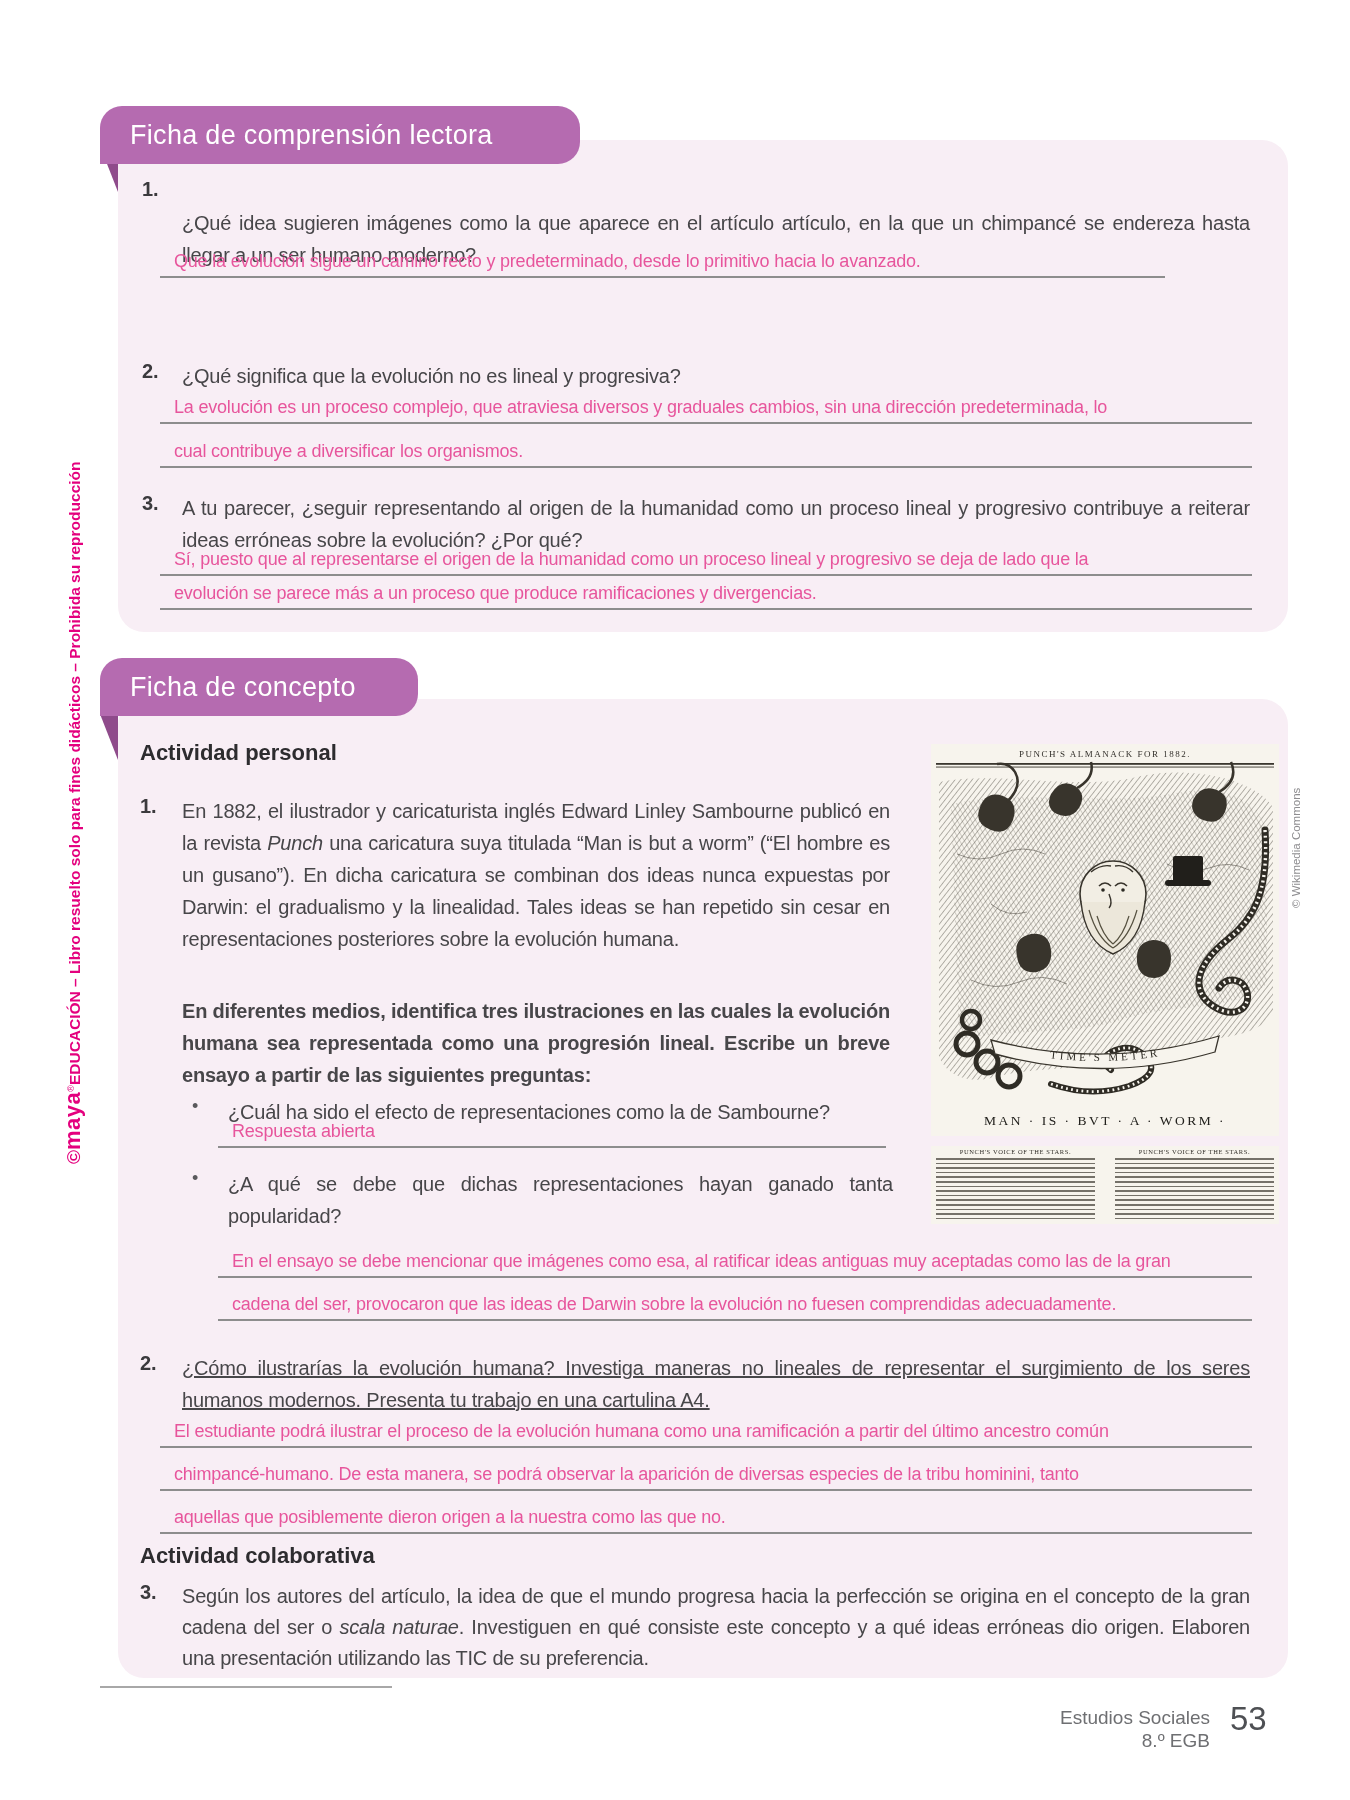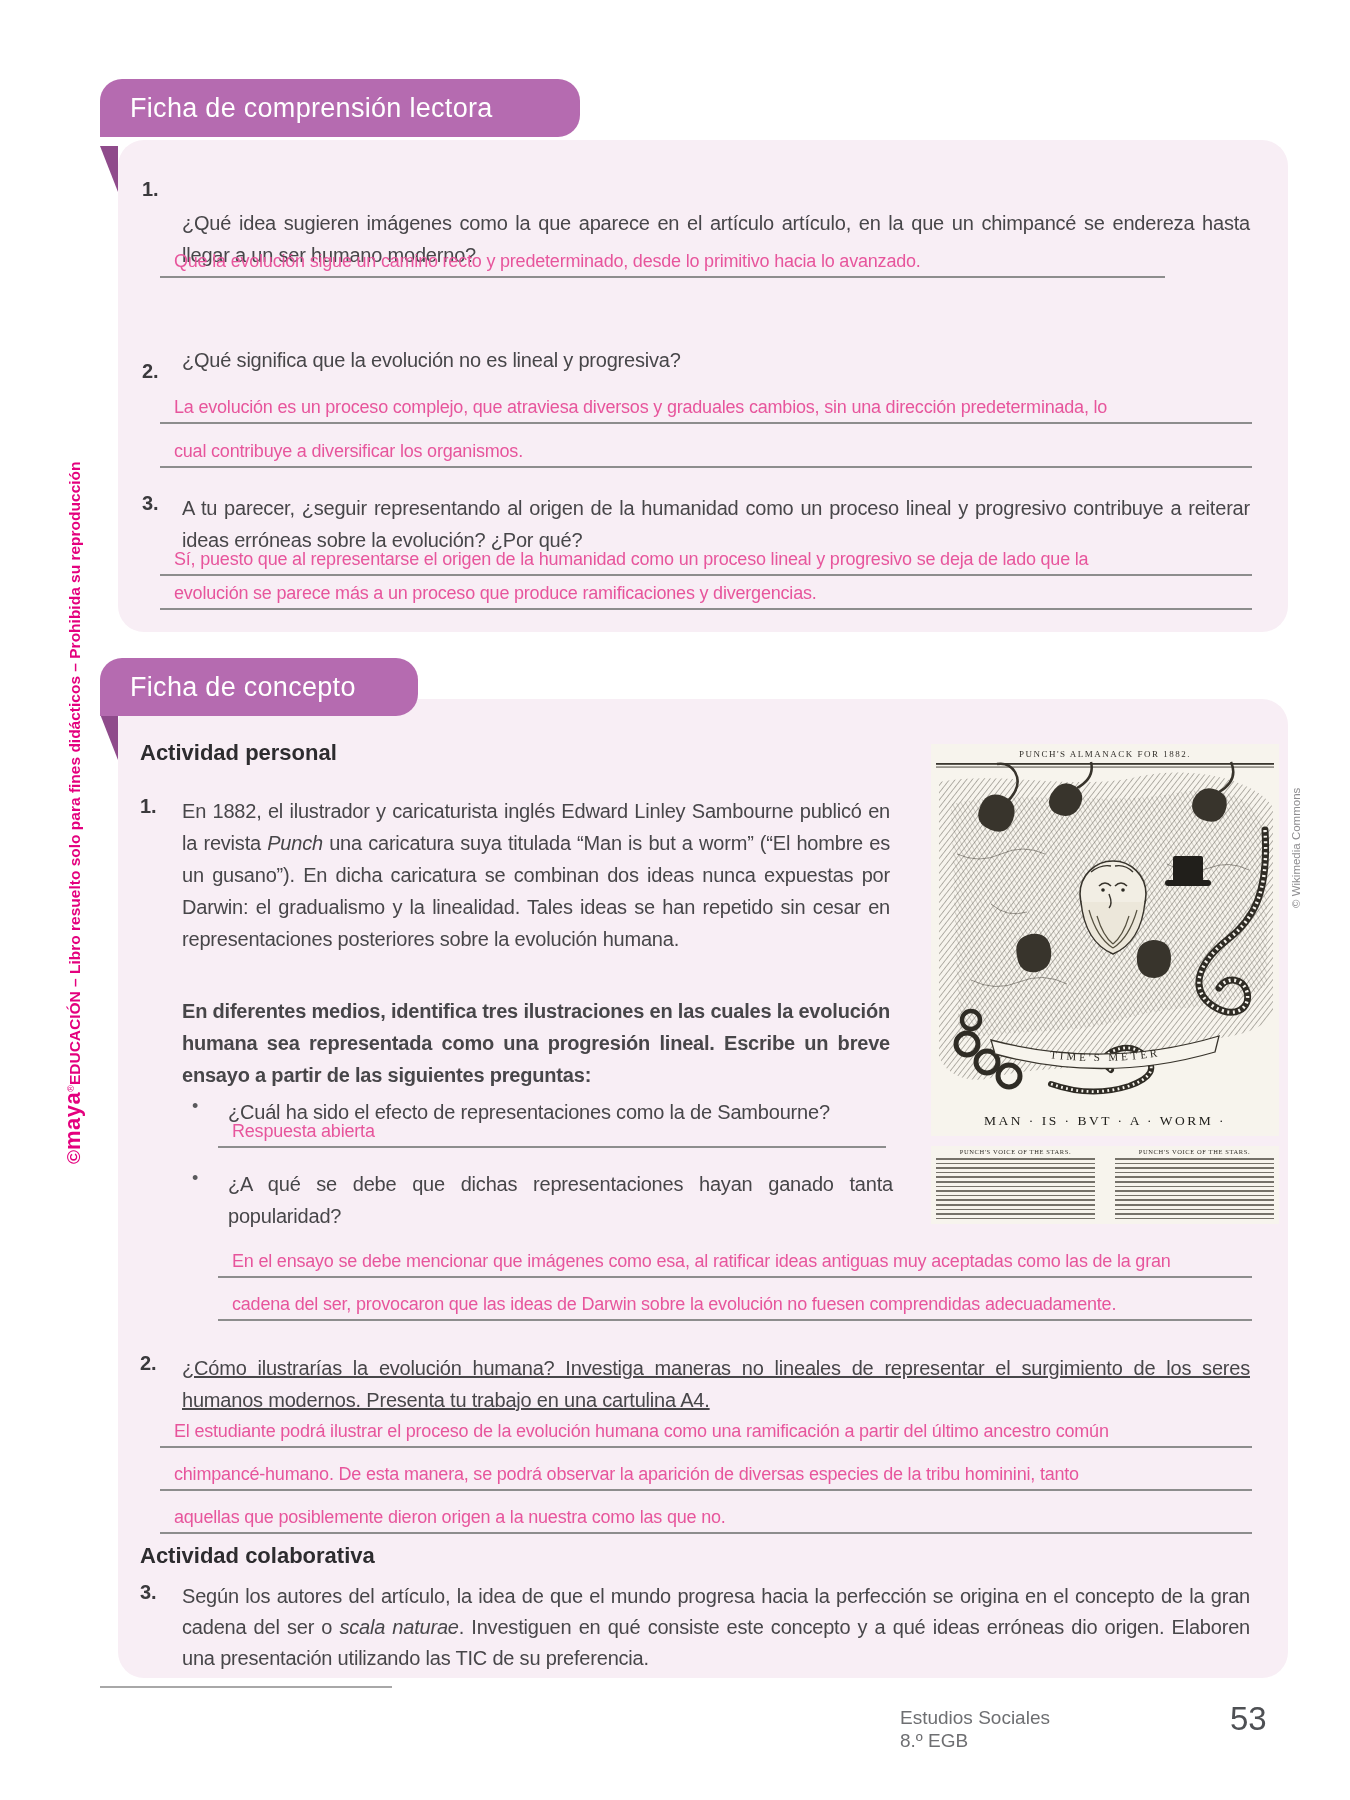--- a/index.html
+++ b/index.html
@@ -30,46 +30,46 @@
       background:repeating-linear-gradient(to bottom,rgba(62,58,49,.7) 0 1.6px,rgba(0,0,0,0) 1.6px 4.6px);}
   .figserif{font-family:"Liberation Serif",serif;}
   .credit{position:absolute;left:1290px;top:908px;width:166px;color:#8e8d90;font-size:11.5px;
           transform:rotate(-90deg);transform-origin:0 0;z-index:2;}
   .sidebar{position:absolute;left:60px;top:1164px;transform:rotate(-90deg);transform-origin:0 0;
            white-space:nowrap;color:var(--sidebar_magenta,#e4007e);z-index:2;}
   .sb-c{font-weight:bold;font-size:19px;}
   .sb-brand{font-weight:bold;font-size:22px;letter-spacing:.5px;}
   .sb-reg{font-size:9px;vertical-align:super;}
   .sb-rest,.sb-pub{font-size:15.5px;font-weight:bold;}
-  .footer-meta{position:absolute;left:900px;top:1706px;width:310px;
+  .footer-meta{position:absolute;left:900px;top:1706px;width:310px;text-align:right;
                color:var(--footer_gray,#6e6f72);font-size:19px;line-height:23px;z-index:2;}
   .page-num{position:absolute;left:1230px;top:1700px;font-size:33px;font-weight:normal;
             color:var(--page_number,#4e5054);z-index:2;}
   .hairline{position:absolute;left:100px;top:1686px;width:292px;height:2px;background:#a8a8a8;z-index:2;}
   i{font-style:italic;}
 </style>
 </head>
 <body>
 
 <div class="page">
 
   <div class="sidebar">
     <span class="sb-c">©</span><span class="sb-brand">maya</span><span class="sb-reg">®</span><span class="sb-pub">EDUCACIÓN</span><span class="sb-rest"> – Libro resuelto solo para fines didácticos – Prohibida su reproducción</span>
   </div>
 
   <div class="card" style="top:140px;height:492px;"></div>
-  <div class="banner" style="left:100px;top:79px;width:480px;">Ficha de comprensión lectora</div>
+  <div class="banner" style="left:100px;top:106px;width:480px;">Ficha de comprensión lectora</div>
   <div class="fold" style="left:100px;top:146px;"></div>
 
   <div class="qnum" style="left:142px;top:178px;">1.</div>
   <div class="qtext" style="left:182px;top:178px;width:1068px;margin-top:29px;">¿Qué idea sugieren imágenes como la que aparece en el artículo artículo, en la que un chimpancé se endereza hasta llegar a un ser humano moderno?</div>
   <div class="ans" style="left:160px;top:251px;width:1005px;">Que la evolución sigue un camino recto y predeterminado, desde lo primitivo hacia lo avanzado.</div>
 
   <div class="qnum" style="left:142px;top:360px;">2.</div>
-  <div class="qtext noj" style="left:182px;top:344px;width:1068px;">¿Qué significa que la evolución no es lineal y progresiva?</div>
+  <div class="qtext noj" style="left:182px;top:360px;width:1068px;">¿Qué significa que la evolución no es lineal y progresiva?</div>
   <div class="ans" style="left:160px;top:397px;width:1092px;">La evolución es un proceso complejo, que atraviesa diversos y graduales cambios, sin una dirección predeterminada, lo</div>
   <div class="ans" style="left:160px;top:441px;width:1092px;">cual contribuye a diversificar los organismos.</div>
 
   <div class="qnum" style="left:142px;top:492px;">3.</div>
   <div class="qtext" style="left:182px;top:492px;width:1068px;">A tu parecer, ¿seguir representando al origen de la humanidad como un proceso lineal y progresivo contribuye a reiterar ideas erróneas sobre la evolución? ¿Por qué?</div>
   <div class="ans" style="left:160px;top:549px;width:1092px;">Sí, puesto que al representarse el origen de la humanidad como un proceso lineal y progresivo se deja de lado que la</div>
   <div class="ans" style="left:160px;top:583px;width:1092px;">evolución se parece más a un proceso que produce ramificaciones y divergencias.</div>
 
   <div class="card" style="top:699px;height:979px;"></div>
   <div class="banner" style="left:100px;top:658px;width:318px;">Ficha de concepto</div>

